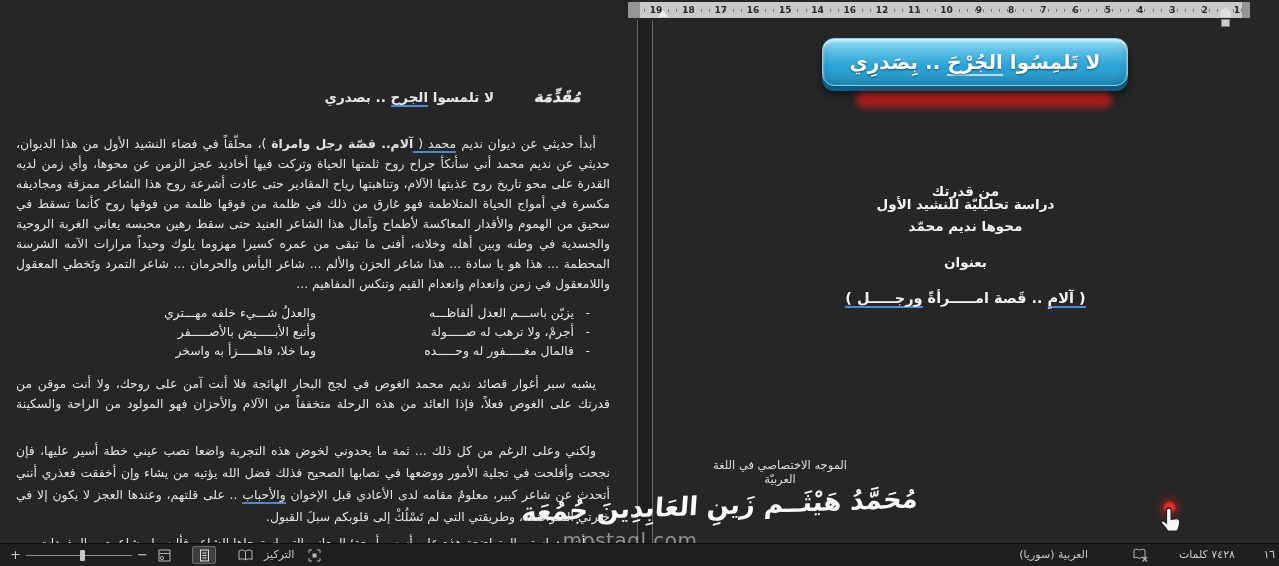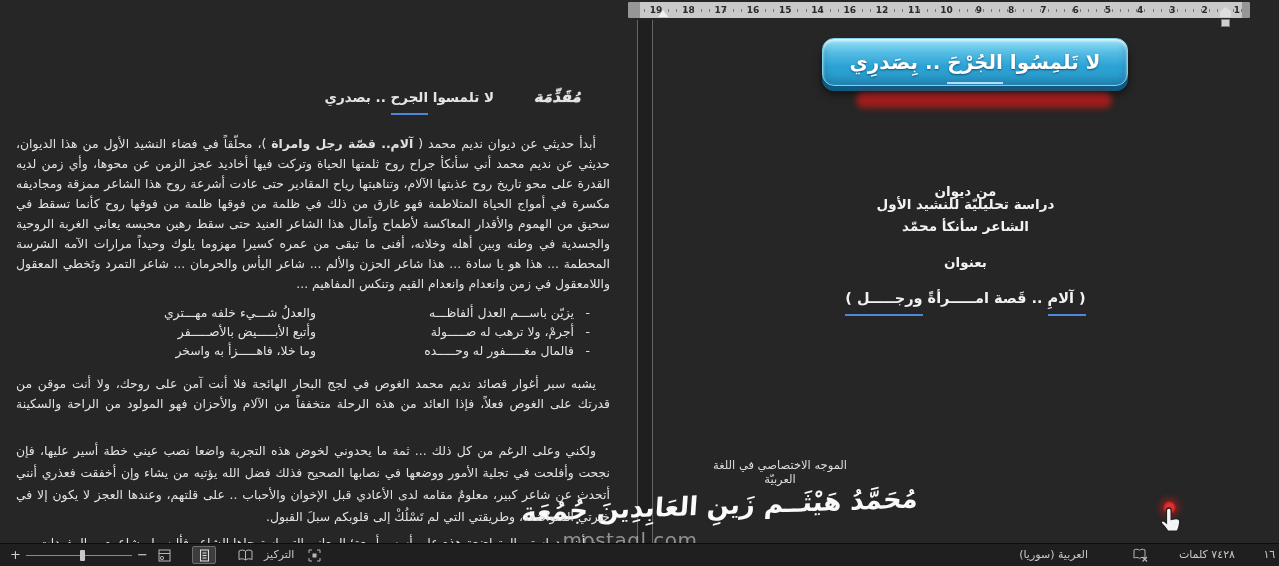--- a/index.html
+++ b/index.html
@@ -29,21 +29,21 @@
   
   .page-edge{position:absolute;top:20px;bottom:22px;width:1px;background:#666;}
   .page-gap{position:absolute;top:20px;bottom:22px;left:638px;width:14px;background:#1f1f1f;}
 
   
   .lline{position:absolute;right:669px;width:594px;direction:rtl;font-size:12.4px;height:20px;
          line-height:20px;color:#e2e2e2;text-align:justify;white-space:nowrap;box-sizing:border-box;}
   .lline.j{text-align-last:justify;white-space:normal;overflow:hidden;}
   .lline.ind{padding-right:14px;}
   .lline b{font-weight:bold;}
-  .ulink{border-bottom:2px solid #4e86d8;padding-bottom:8px;}
+  .ulink{border-bottom:2px solid #4e86d8;padding-bottom:0px;}
   .heading-line{position:absolute;right:669px;width:594px;top:86px;height:22px;direction:rtl;
         line-height:22px;}
   .ornament{position:absolute;right:28px;top:0;font-size:15px;font-weight:bold;
         transform:skewX(-14deg);text-shadow:0 0 1px #fff;}
   .lheading{position:absolute;right:116px;top:0;font-size:13.5px;font-weight:bold;}
   .verse{position:absolute;right:669px;width:560px;direction:rtl;display:flex;height:19px;
         line-height:19px;font-size:12.4px;padding-right:20px;box-sizing:border-box;}
   .verse .dash{flex:none;width:16px;}
   .verse .hem1{flex:none;width:258px;}
   .verse .hem2{flex:none;}
@@ -131,22 +131,22 @@
   <div class="page-gap"></div>
   <div class="page-edge" style="left:637px;"></div>
   <div class="page-edge" style="left:652px;"></div>
 
   <div class="banner">
     <span class="banner-text"><span>لا تَلمِسُوا </span><span class="ulink">الجُرْحَ</span><span> .. بِصَدرِي</span></span>
   </div>
   <div class="redbar"></div>
 
   <div class="rp-center rp-line" style="top:161px;margin-top:35px;">دراسة تحليليّة للنشيد الأول</div>
-  <div class="rp-center rp-line" style="top:183px;">من ديوان</div>
-  <div class="rp-center rp-line" style="top:218px;">الشاعر سأنكأ محمّد</div>
+  <div class="rp-center rp-line" style="top:183px;">من قدرتك</div>
+  <div class="rp-center rp-line" style="top:218px;">محوها نديم محمّد</div>
   <div class="rp-center rp-line" style="top:254px;">بعنوان</div>
   <div class="rp-center rp-book" style="top:290px;"><span class="ulink">( آلامِ</span><span> .. قَصة امـــــرأةً </span><span class="ulink">ورجـــــل )</span></div>
 
   <div class="supervisor">الموجه الاختصاصي في اللغة العربيّة</div>
   <div class="signature">مُحَمَّدُ هَيْثَــم زَينِ العَابِدِينَ جُمُعَة</div>
 
   <div class="heading-line">
     <span class="ornament">مُقَدِّمَة</span>
     <span class="lheading"><span>لا تلمسوا </span><span class="ulink">الجرح</span><span> .. بصدري</span></span>
   </div>

